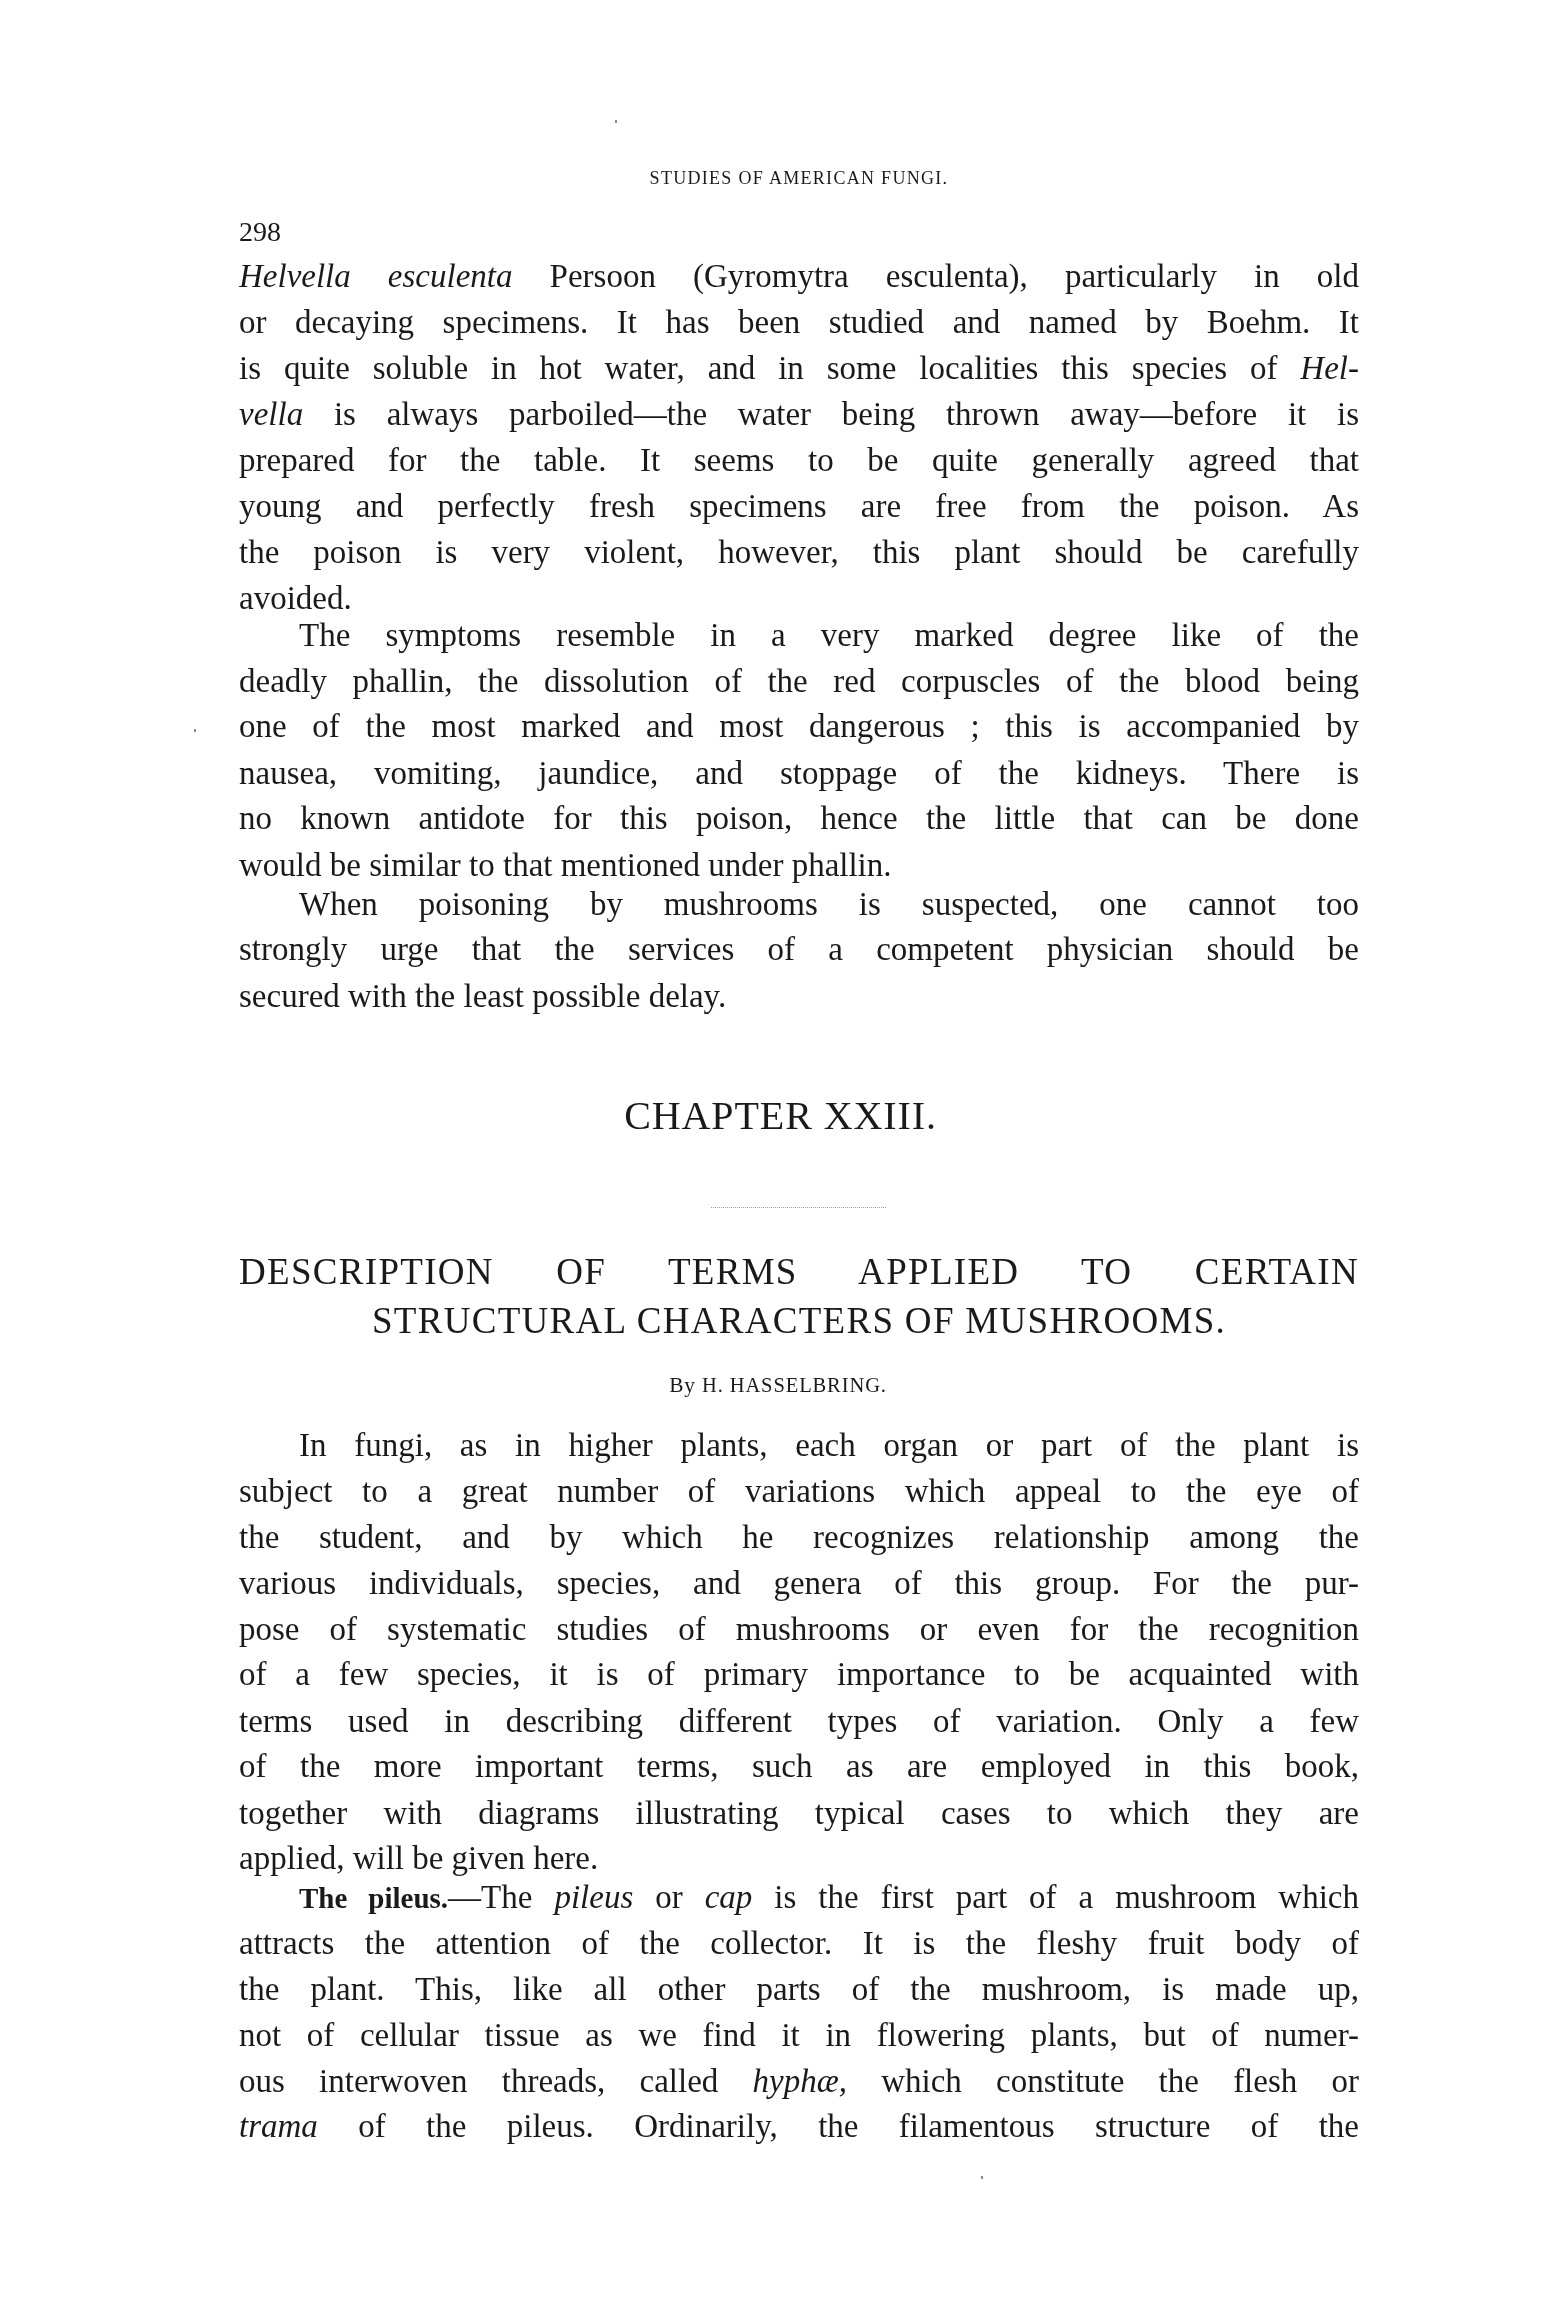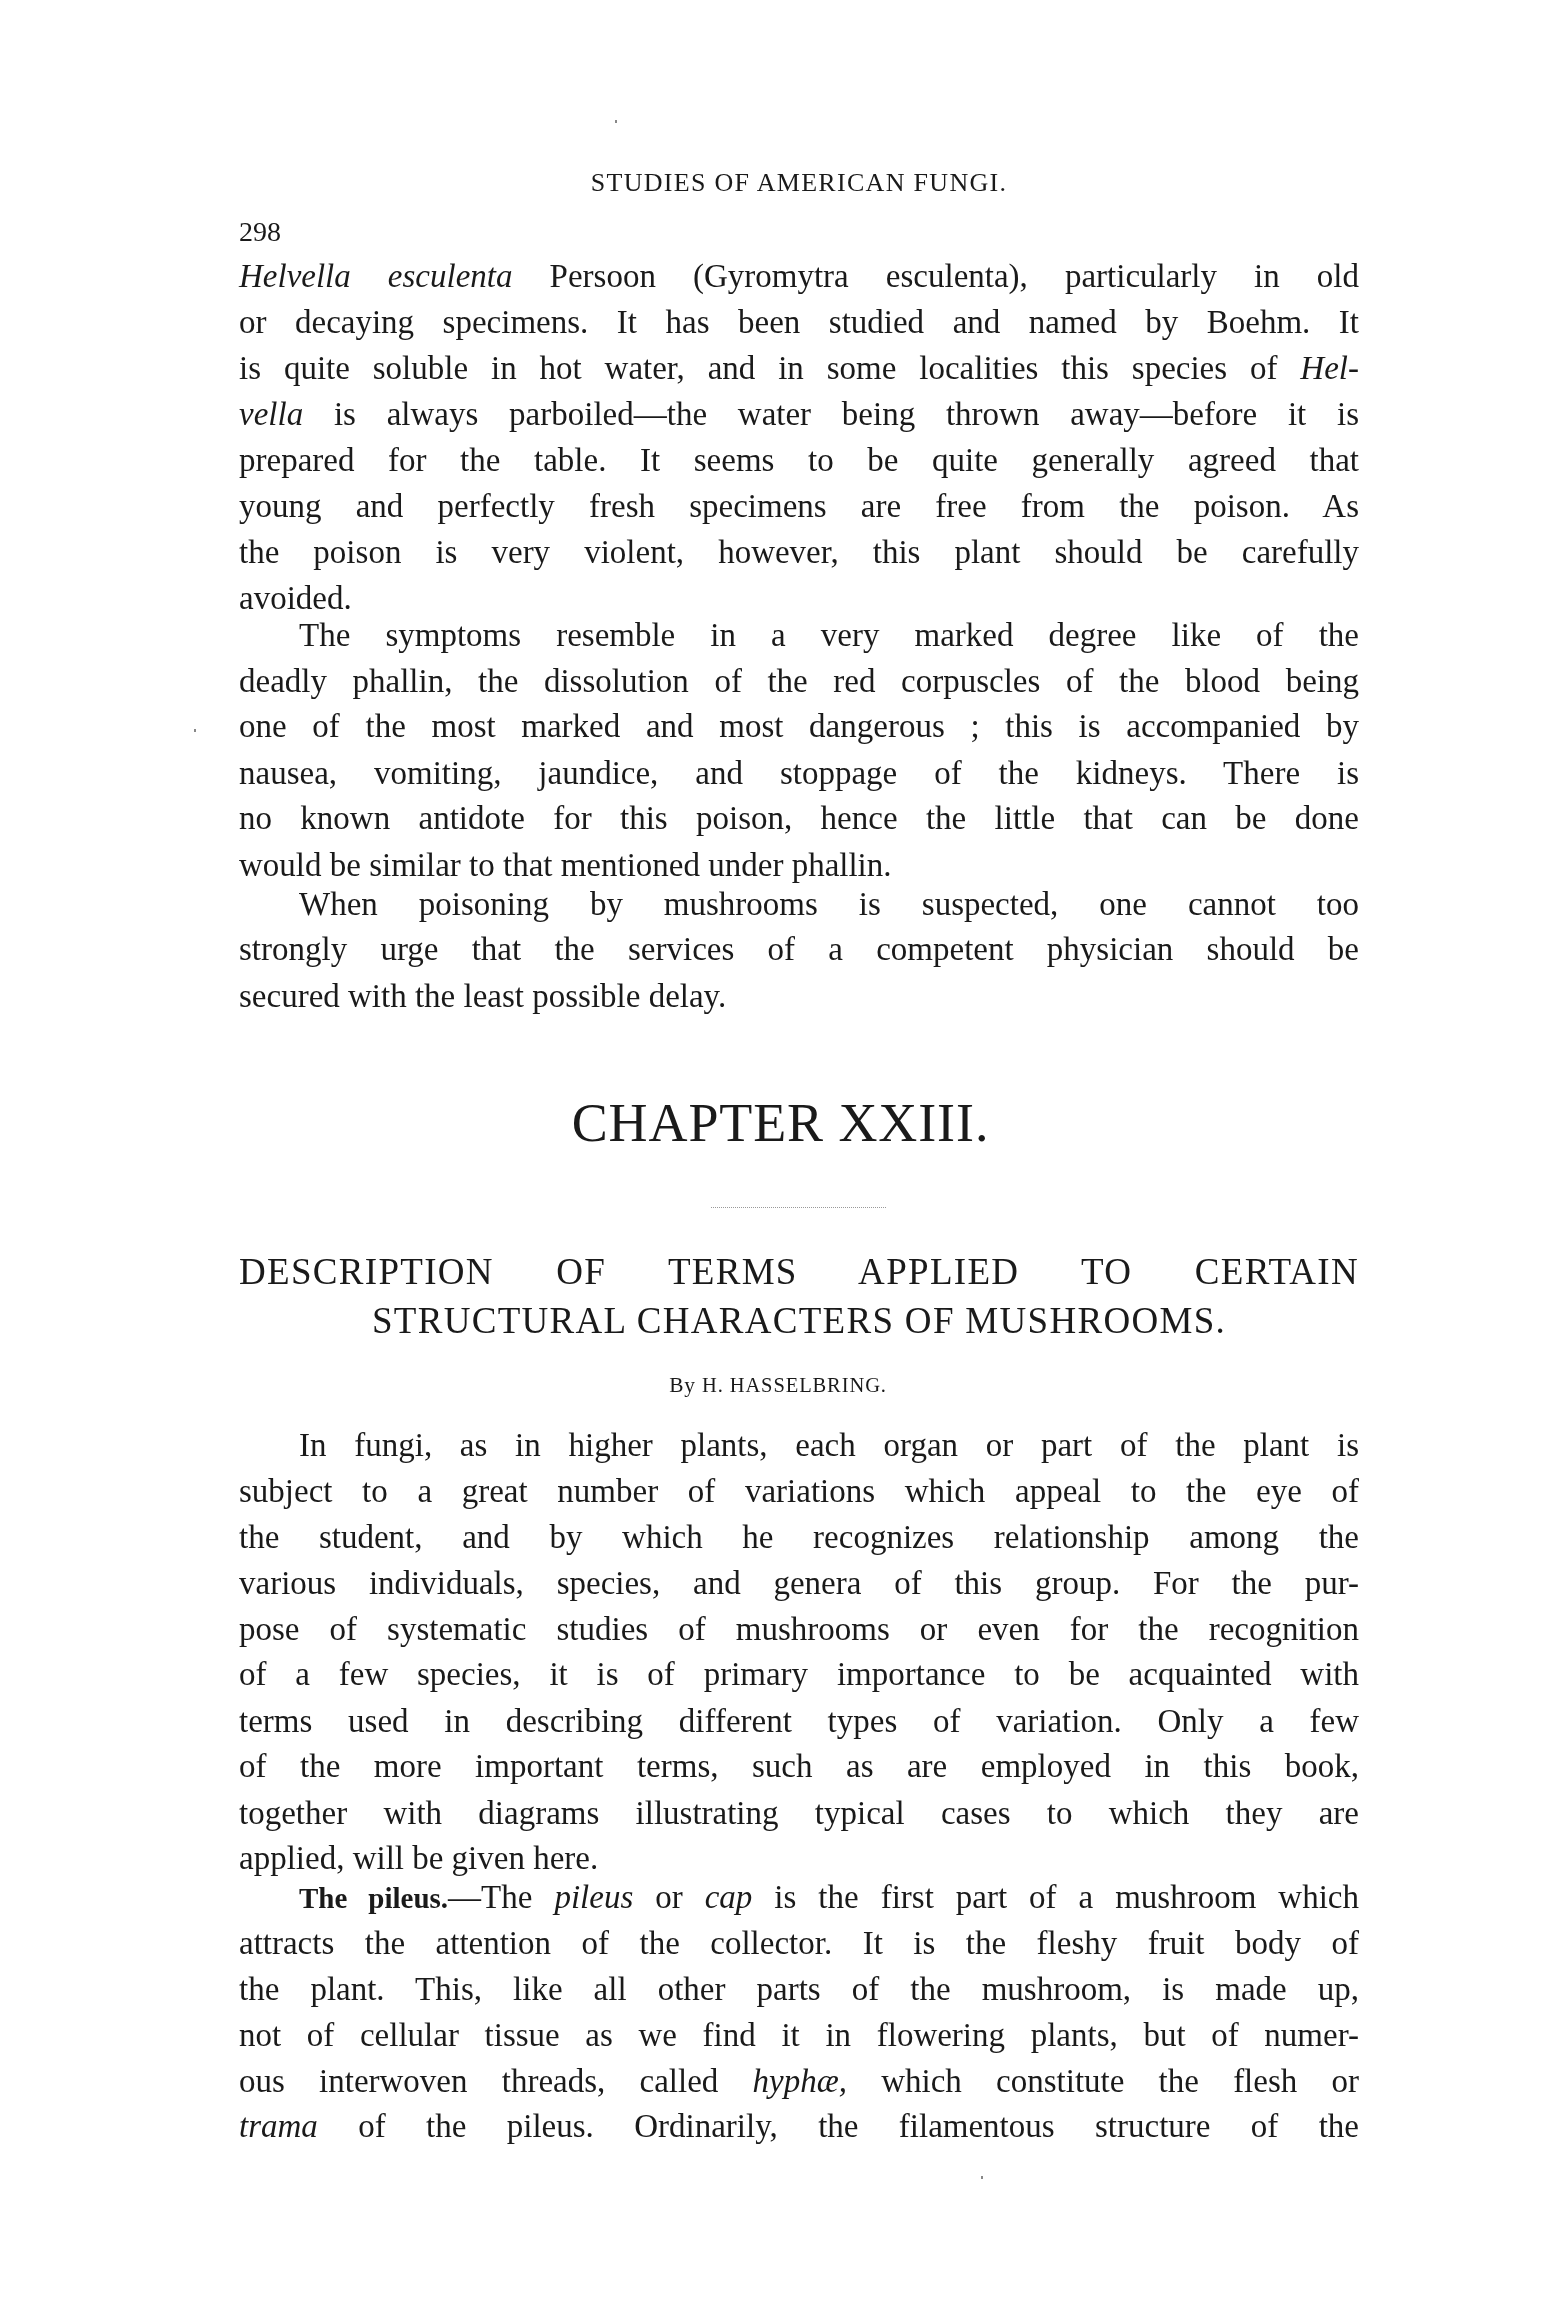--- a/index.html
+++ b/index.html
@@ -1,26 +1,26 @@
 <!DOCTYPE html>
 <html style="font-size:14.3px"><head>
 <meta charset="utf-8">
 <style>
   html, body { margin:0; padding:0; background:#ffffff; }
   body { width:1561px; height:2319px; position:relative; overflow:hidden; color:#1a1a1a;
          font-family:"Liberation Serif", "DejaVu Serif", serif; }
   .header { position:absolute; top:168px; left:239px; width:1120px; height:45px; }
   .page-num { position:absolute; left:0; top:0; font-size:28px;margin-top:48px; }
-  .running-title { position:absolute; left:0; right:0; top:0; text-align:center; font-size:26px; letter-spacing:1.3px; }
+  .running-title { position:absolute; left:0; right:0; top:0; text-align:center; font-size:18px; letter-spacing:1.3px; }
   .line { position:absolute; left:239px; width:1120px; font-size:33px; line-height:43px; height:43px;
           text-align:justify; text-align-last:justify; white-space:nowrap; }
   .line.last { text-align-last:left; }
   .line.indent { left:299px; width:1060px; }
   .line span.inner { display:block; white-space:normal; text-align:justify; text-align-last:inherit; }
-  .chapter { position:absolute; left:0; width:1561px; top:1092px; text-align:center; font-size:54px; letter-spacing:0.9px; }
+  .chapter { position:absolute; left:0; width:1561px; top:1092px; text-align:center; font-size:40px; letter-spacing:0.9px; }
   .chapter-divider { position:absolute; left:711px; width:175px; top:1207px; height:0; border-top:1.8px dotted #999; }
   .subtitle { position:absolute; left:239px; width:1120px; font-size:37px; text-align:center; letter-spacing:1.3px; }
   .subtitle.l1 { top:1250px; text-align:justify; text-align-last:justify; }
   .subtitle.l2 { top:1299px; }
   .byline { position:absolute; left:0; width:1556px; top:1373px; text-align:center; font-size:20.5px; letter-spacing:0.9px; }
   .byline .by { font-size:21.4px; }
   .run-head { font-weight:bold; font-size:29px; }
   i { font-style:italic; }
   .speck { position:absolute; width:1.8px; height:2.7px; background:#888; }
 </style>

